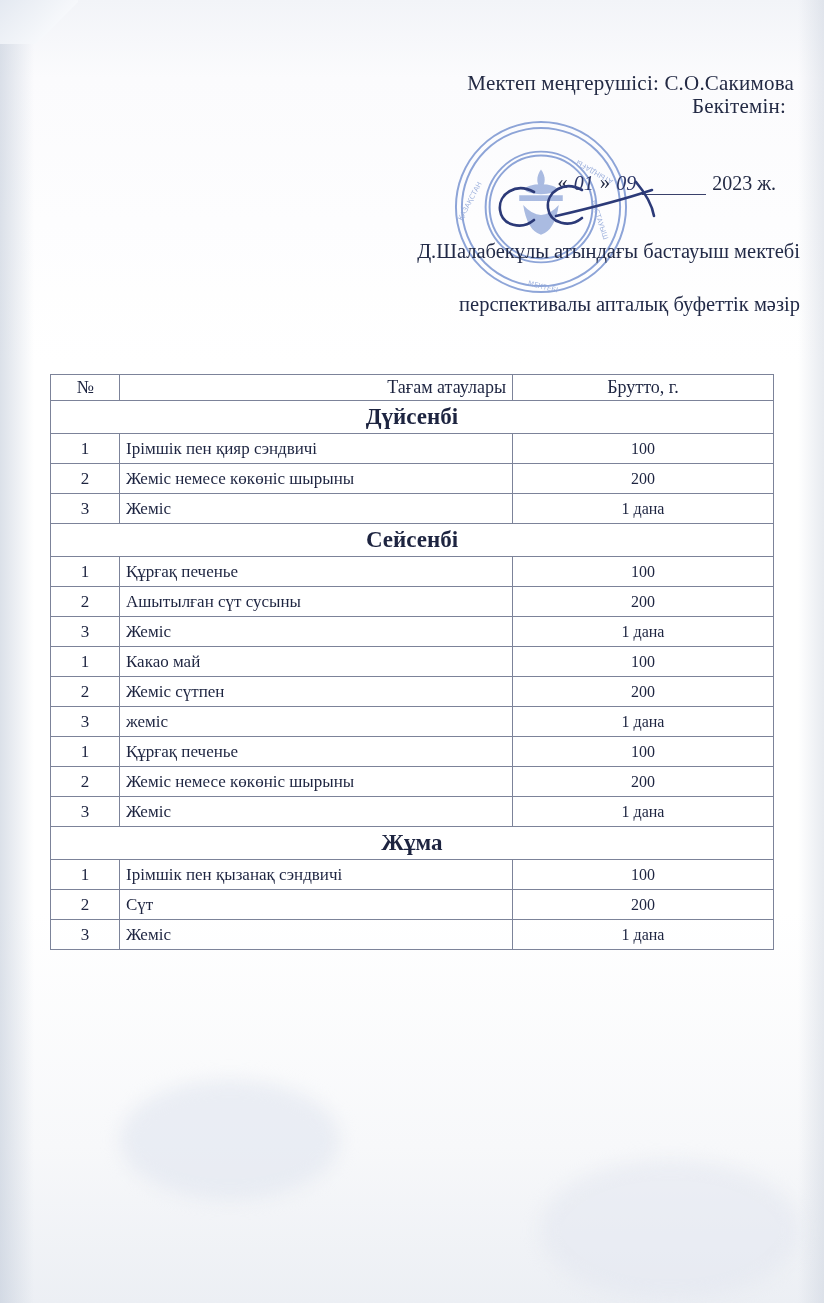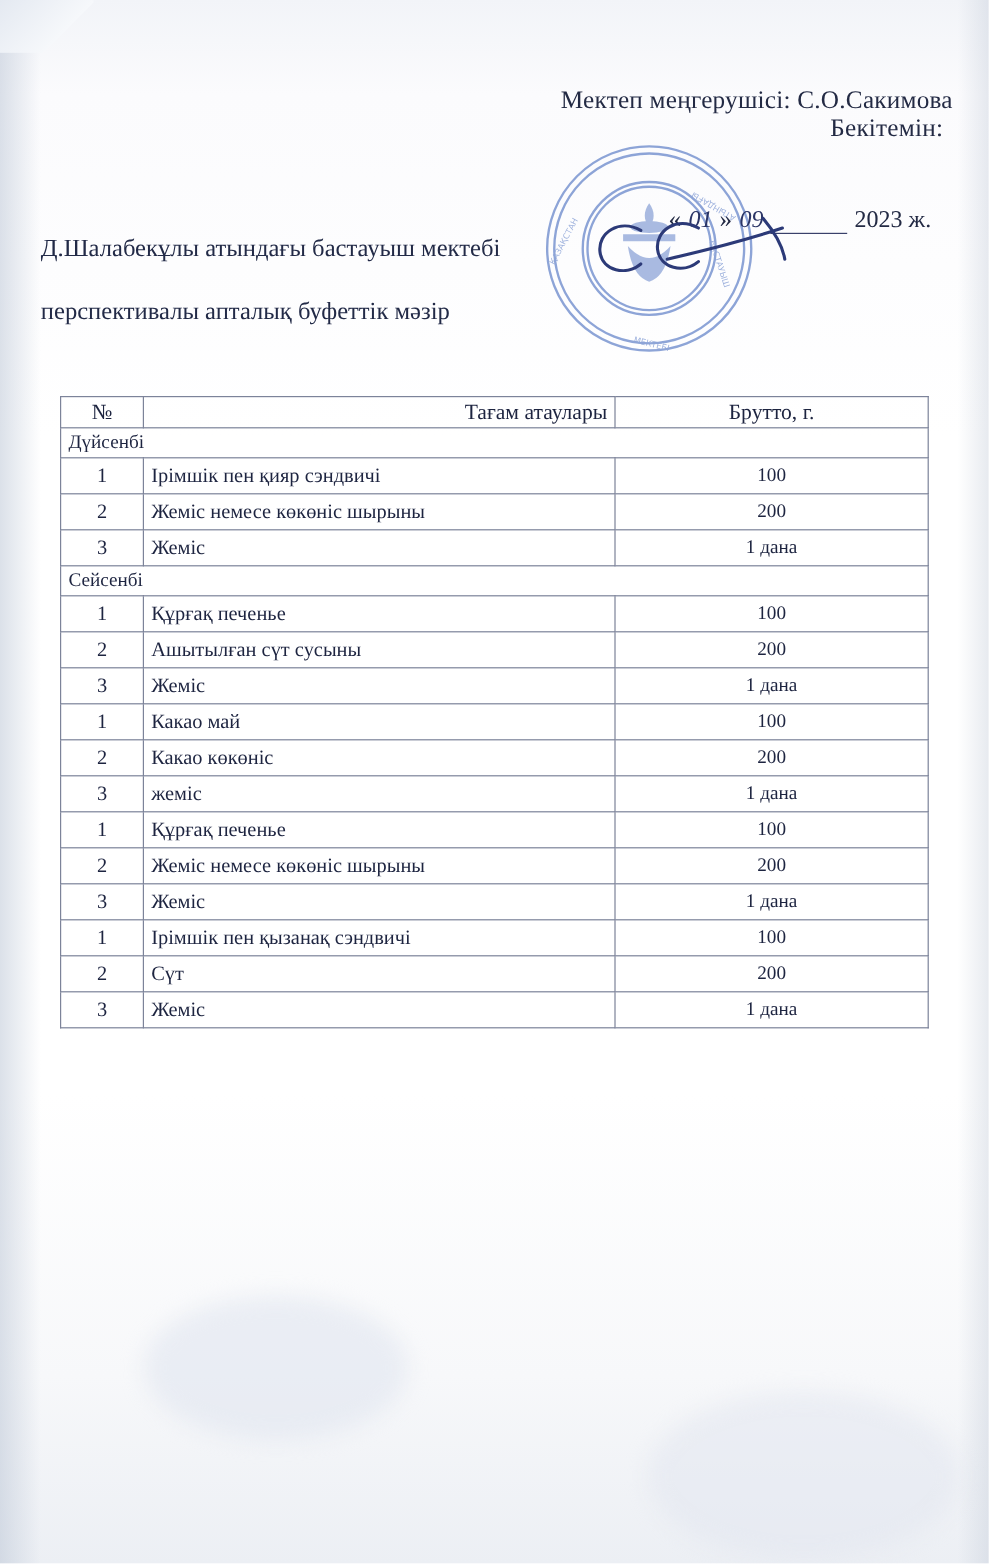--- a/index.html
+++ b/index.html
@@ -120,21 +120,22 @@
     top: 118px;
     width: 178px;
     height: 178px;
     z-index: 2;
     opacity: 0.62;
     pointer-events: none;
   }
 
   
   .titles {
-    text-align: left;
+    margin-top: 44px;
+    text-align: right;
     padding-left: 10px;
   }
   .title-line {
     font-size: 20.5px;
     color: #222a47;
     line-height: 1.2;
   }
   .title-line.second {
     margin-top: 28px;
   }
@@ -167,23 +168,23 @@
   .col-gross {
     text-align: center;
   }
   thead td {
     text-align: center;
     font-size: 18px;
     padding: 4px 6px;
   }
   thead .col-name { text-align: right; }
   tr.day-row td {
-    text-align: left;
-    font-weight: normal;
-    font-size: 16px;
+    text-align: center;
+    font-weight: bold;
+    font-size: 23px;
     padding: 3px 6px;
   }
   tr.item-row td {
     height: 25px;
   }
   tr.item-row .col-gross {
     font-size: 16px;
   }
 
   
@@ -301,21 +302,21 @@
               <td class="col-name">Жеміс</td>
               <td class="col-gross">1 дана</td>
             </tr>
             <tr class="item-row">
               <td class="col-no">1</td>
               <td class="col-name">Какао май</td>
               <td class="col-gross">100</td>
             </tr>
             <tr class="item-row">
               <td class="col-no">2</td>
-              <td class="col-name">Какао көкөніс</td>
+              <td class="col-name">Жеміс сүтпен</td>
               <td class="col-gross">200</td>
             </tr>
             <tr class="item-row">
               <td class="col-no">3</td>
               <td class="col-name">жеміс</td>
               <td class="col-gross">1 дана</td>
             </tr>
             <tr class="item-row">
               <td class="col-no">1</td>
               <td class="col-name">Құрғақ печенье</td>
@@ -323,20 +324,23 @@
             </tr>
             <tr class="item-row">
               <td class="col-no">2</td>
               <td class="col-name">Жеміс немесе көкөніс шырыны</td>
               <td class="col-gross">200</td>
             </tr>
             <tr class="item-row">
               <td class="col-no">3</td>
               <td class="col-name">Жеміс</td>
               <td class="col-gross">1 дана</td>
+            </tr>
+            <tr class="day-row">
+              <td colspan="3">Жұма</td>
             </tr>
             <tr class="item-row">
               <td class="col-no">1</td>
               <td class="col-name">Ірімшік пен қызанақ сэндвичі</td>
               <td class="col-gross">100</td>
             </tr>
             <tr class="item-row">
               <td class="col-no">2</td>
               <td class="col-name">Сүт</td>
               <td class="col-gross">200</td>

